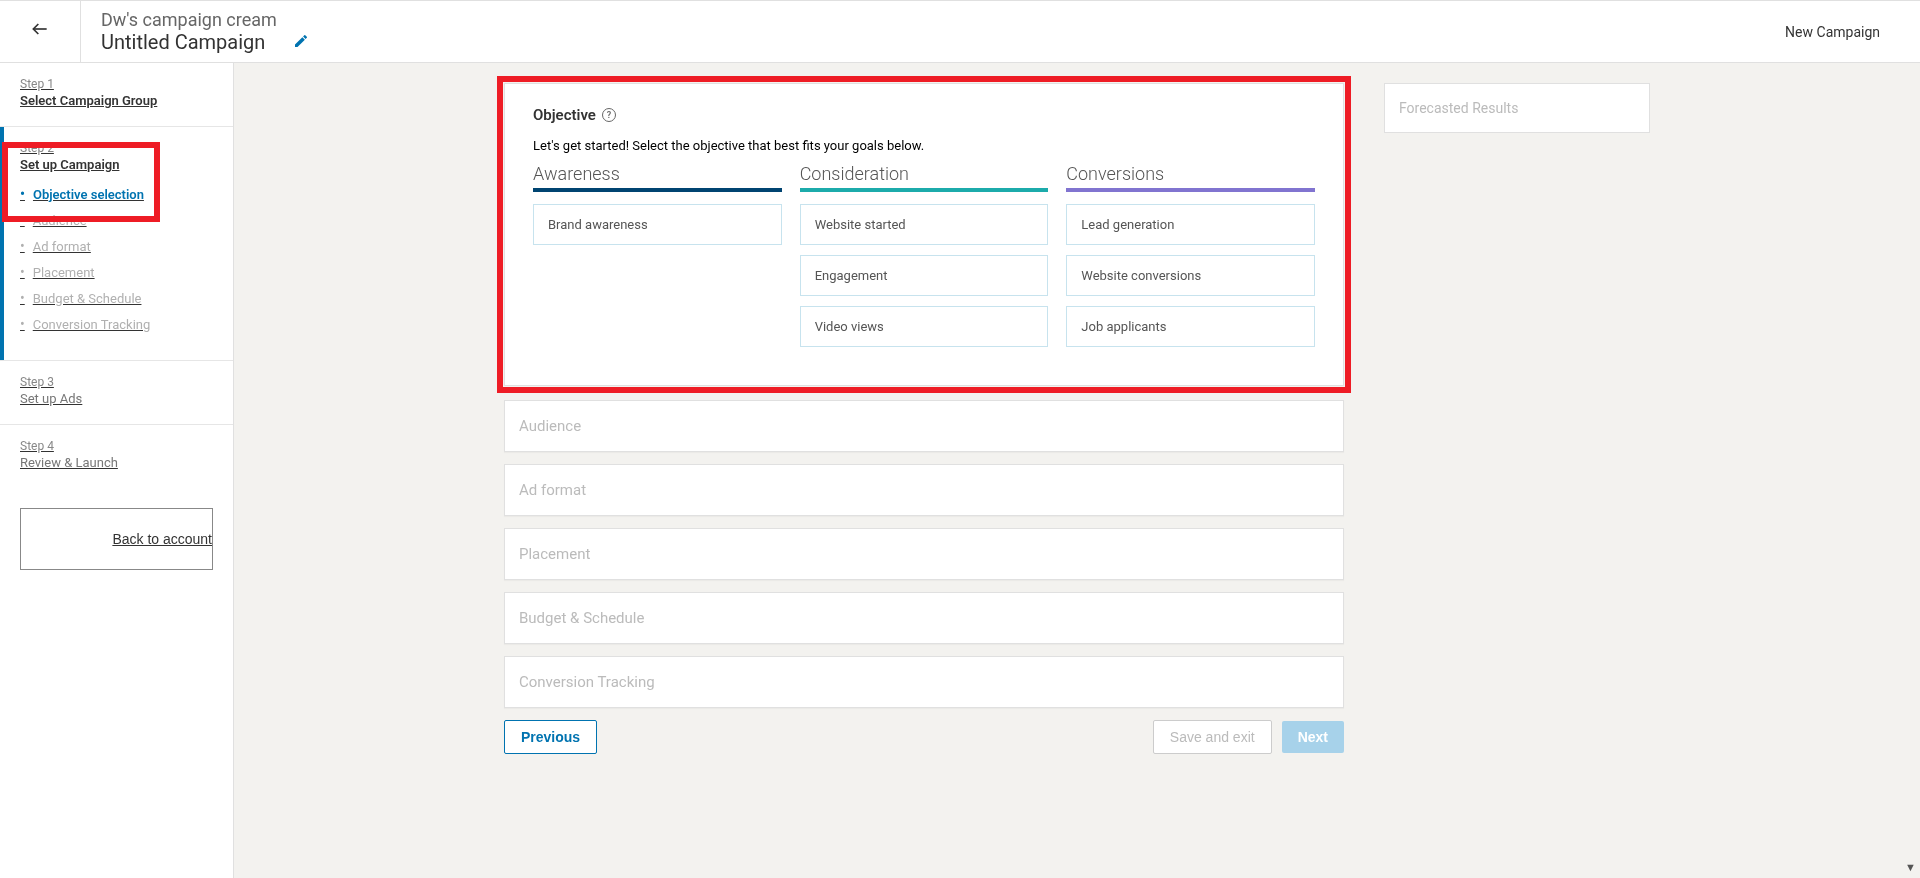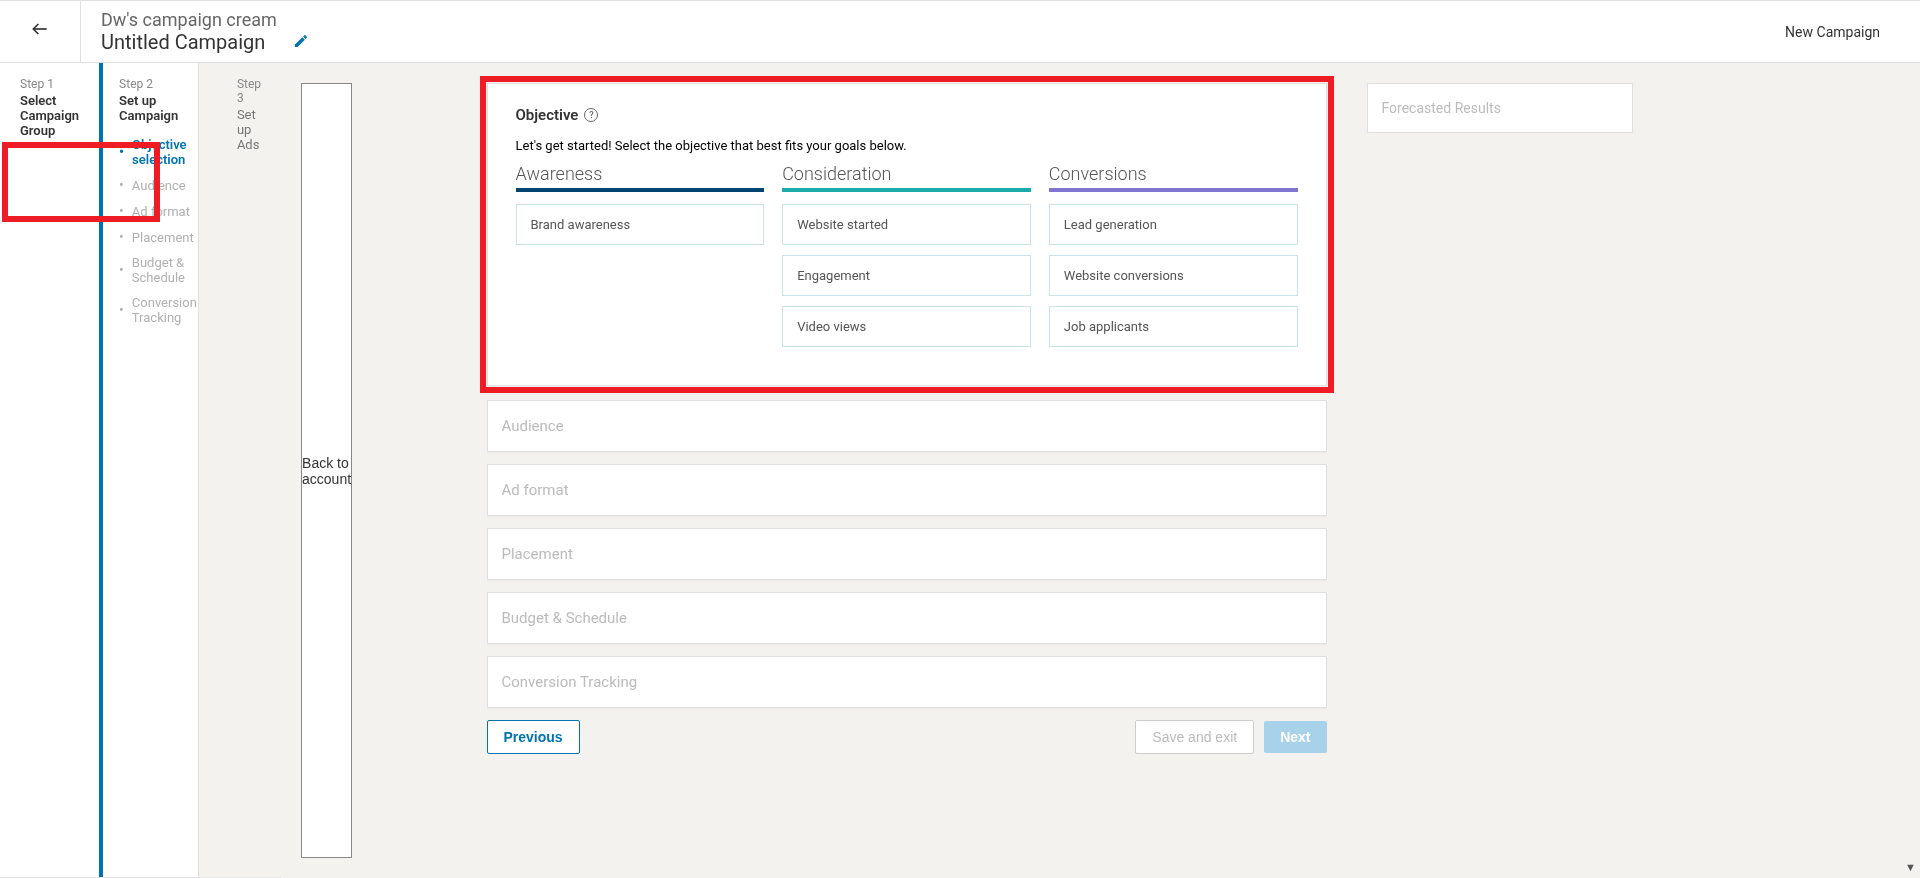--- a/index.html
+++ b/index.html
@@ -9,32 +9,32 @@
   .divider-v { width: 1px; height: 100%; background: #e0e0e0; margin: 0 20px; }
   .title-block { display: flex; flex-direction: column; }
   .campaign-group { font-size: 18px; color: #666; }
   .campaign-name-row { display: flex; align-items: center; gap: 28px; }
   .campaign-name { font-size: 20px; color: #333; font-weight: 400; }
   .pencil { color: #0073b0; cursor: pointer; }
   .pencil svg { width: 16px; height: 16px; fill: #0073b0; }
   .new-campaign { margin-left: auto; color: #333; font-size: 14px; margin-right: 20px; }
 
   .layout { display: flex; height: calc(100vh - 63px); }
-  .sidebar { width: 199px; background: #fff; border-right: 1px solid #e0e0e0; display: flex; flex-direction: row; }
+  .sidebar { width: 234px; background: #fff; border-right: 1px solid #e0e0e0; display: flex; flex-direction: column; text-decoration: underline; }
   .step-block { padding: 14px 20px 18px 20px; border-bottom: 1px solid #e6e6e6; position: relative; }
   .step-block.active::before { content:""; position:absolute; left:0; top:0; bottom:0; width:4px; background:#0073b0; }
   .step-number { font-size: 12px; color: #888; }
   .step-title { font-size: 13px; font-weight: 600; color: #333; margin-top: 2px; }
   .step-title.muted { color:#777; font-weight:400; }
   .substeps { list-style: none; margin-top: 14px; }
   .substeps li { font-size: 13px; color: #b0b0b0; margin-bottom: 10px; display:flex; align-items:center; gap:8px; cursor: pointer;}
   .substeps li::before { content: "•"; color:#b0b0b0; font-size: 14px; }
   .substeps li.active { color: #0073b0; font-weight: 600; }
   .substeps li.active::before { color:#0073b0; }
-  .back-account { margin: 20px; padding: 10px 0; border:1px solid #888; background:#fff; font-size: 14px; color:#333; cursor:pointer; text-align:left; }
+  .back-account { margin: 20px; padding: 22px 0; border:1px solid #888; background:#fff; font-size: 14px; color:#333; cursor:pointer; text-align:right; }
 
   .main { flex:1; overflow:auto; padding: 20px 0 40px 0; display:flex; justify-content:flex-end; }
   .main-inner { width: 840px; margin-left: 115px; margin-right: 20px; }
   
   .content-wrap { display:flex; width: 100%; justify-content: center; gap: 20px; padding: 0 20px; }
 
   .objective-card { background:#fff; border:1px solid #e0e0e0; padding: 22px 28px 28px 28px; margin-bottom: 14px; }
   .highlight-objective { outline: 6px solid #ee1c25; outline-offset: 1px; }
   .obj-header { display:flex; align-items:center; gap:6px; font-weight:600; font-size: 15px; color:#333; }
   .help-icon { width:14px; height:14px; border:1px solid #666; border-radius:50%; display:inline-flex; align-items:center; justify-content:center; font-size:9px; color:#666; }
@@ -107,20 +107,24 @@
         <li>Budget &amp; Schedule</li>
         <li>Conversion Tracking</li>
       </ul>
     </div>
 
     <div class="step-block">
       <div class="step-number">Step 3</div>
       <div class="step-title muted">Set up Ads</div>
     </div>
 
+    <div class="step-block" style="border-bottom:none">
+      <div class="step-number">Step 4</div>
+      <div class="step-title muted">Review &amp; Launch</div>
+    </div>
 
     <button class="back-account">Back to account</button>
   </div>
 
   <div class="main">
     <div class="content-wrap">
       <div class="main-inner" style="margin-left:0;">
 
         <div class="objective-card highlight-objective">
           <div class="obj-header">

